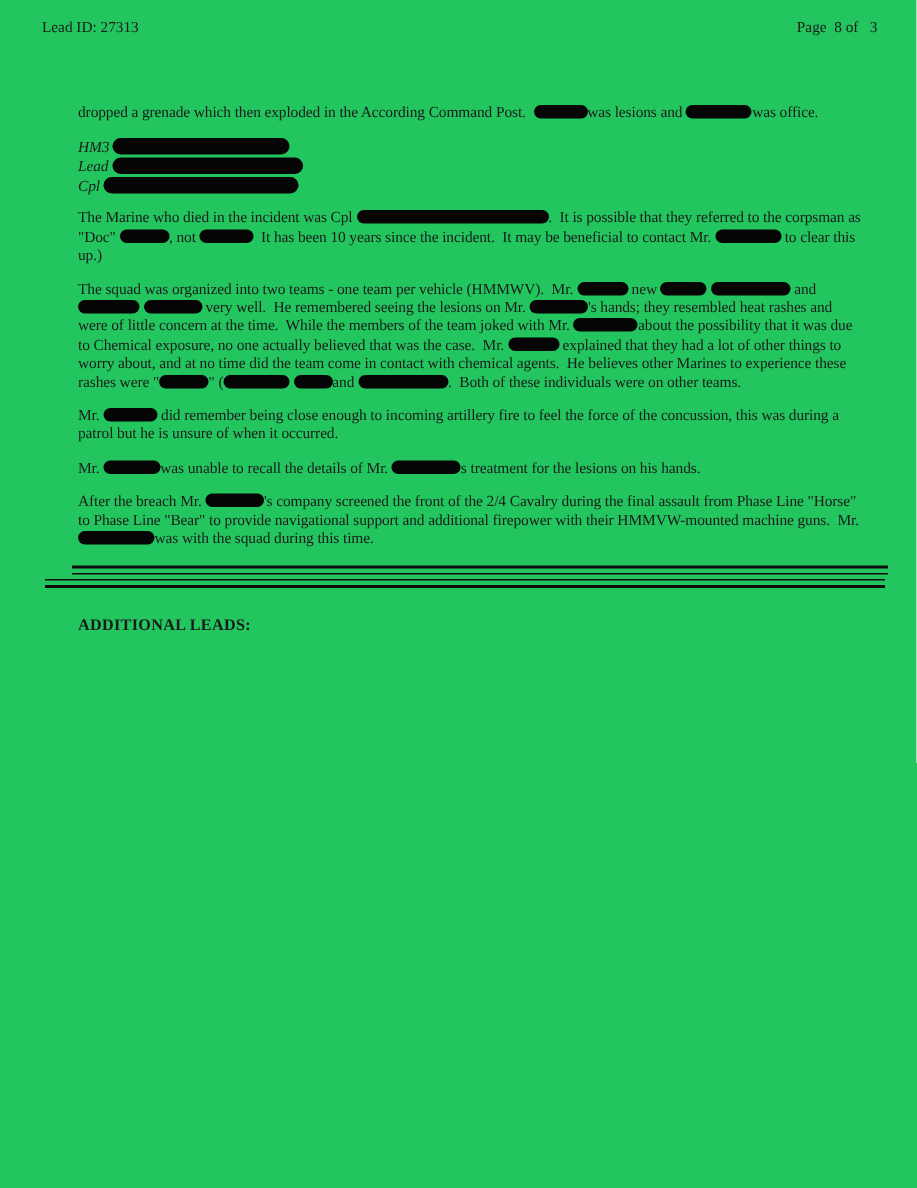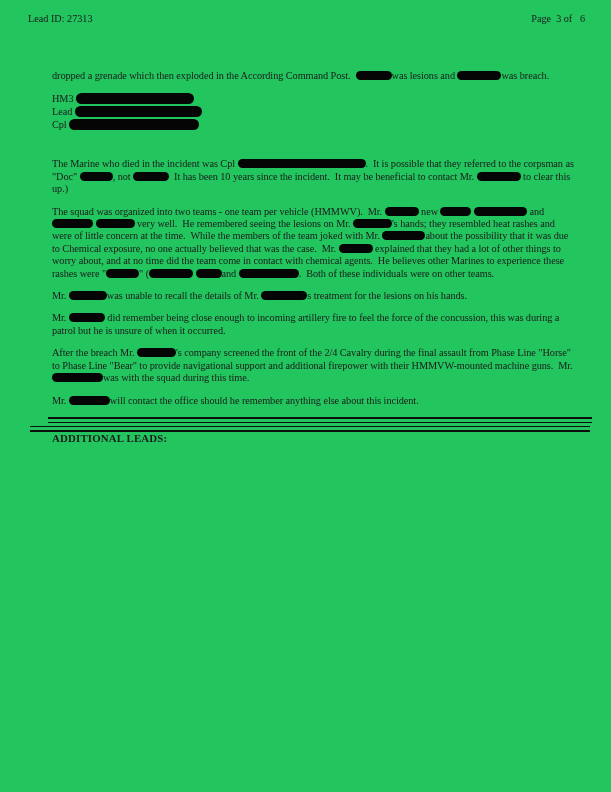--- a/index.html
+++ b/index.html
@@ -38,21 +38,22 @@
     font-size: 10.3px;
     line-height: 12.4px;
     letter-spacing: -0.08px;
   }
   p.para {
     margin: 0 0 10px 0;
     white-space: pre-wrap;
   }
   p.para.list {
     line-height: 13px;
-    margin-bottom: 27px;
+    margin-bottom: 9px;
+    font-style: italic;
   }
   .redact {
     display: inline-block;
     background: var(--redact, #050505);
     height: 9px;
     border-radius: 4.5px;
     vertical-align: -1px;
   }
   .redact.tall {
     height: 11px;
@@ -71,43 +72,42 @@
   }
   .sep-2 {
     height: 3px;
     margin-top: 3.5px;
     margin-left: -22px;
     width: 560px;
     border-top: 1px solid #0d0d0d;
     border-bottom: 2.5px solid #0d0d0d;
   }
   .section-title {
-    margin-top: 0;
+    margin-top: 19px;
     font-weight: bold;
     font-size: 10.8px;
     letter-spacing: 0.2px;
   }
 </style>
 </head>
 <body>
 
 <div class="page">
   <div class="hdr-left">Lead ID: 27313</div>
-  <div class="hdr-right">Page  3 of   6</div>
+  <div class="hdr-right">Page  8 of   3</div>
 
   <div class="body">
     <div id="paragraph-list">
-        <p class="para"><span>dropped a grenade which then exploded in the According Command Post.  </span><span class="redact" style="width: 36px;"></span><span>was lesions and </span><span class="redact" style="width: 44px;"></span><span>was breach.</span></p>
+        <p class="para"><span>dropped a grenade which then exploded in the According Command Post.  </span><span class="redact" style="width: 36px;"></span><span>was lesions and </span><span class="redact" style="width: 44px;"></span><span>was office.</span></p>
         <p class="para list"><span>HM3 </span><span class="redact tall" style="width: 118px;"></span><br><span>Lead </span><span class="redact tall" style="width: 127px;"></span><br><span>Cpl </span><span class="redact tall" style="width: 130px;"></span></p>
         <p class="para"><span>The Marine who died in the incident was Cpl </span><span class="redact" style="width: 128px;"></span><span>.  It is possible that they referred to the corpsman as "Doc" </span><span class="redact" style="width: 33px;"></span><span>, not </span><span class="redact" style="width: 36px;"></span><span>  It has been 10 years since the incident.  It may be beneficial to contact Mr. </span><span class="redact" style="width: 44px;"></span><span> to clear this up.)</span></p>
         <p class="para"><span>The squad was organized into two teams - one team per vehicle (HMMWV).  Mr. </span><span class="redact" style="width: 34px;"></span><span> new </span><span class="redact" style="width: 31px;"></span><span> </span><span class="redact" style="width: 53px;"></span><span> and </span><span class="redact" style="width: 41px;"></span><span> </span><span class="redact" style="width: 39px;"></span><span> very well.  He remembered seeing the lesions on Mr. </span><span class="redact" style="width: 39px;"></span><span>'s hands; they resembled heat rashes and were of little concern at the time.  While the members of the team joked with Mr. </span><span class="redact" style="width: 43px;"></span><span>about the possibility that it was due to Chemical exposure, no one actually believed that was the case.  Mr. </span><span class="redact" style="width: 34px;"></span><span> explained that they had a lot of other things to worry about, and at no time did the team come in contact with chemical agents.  He believes other Marines to experience these rashes were "</span><span class="redact" style="width: 33px;"></span><span>" (</span><span class="redact" style="width: 44px;"></span><span> </span><span class="redact" style="width: 26px;"></span><span>and </span><span class="redact" style="width: 60px;"></span><span>.  Both of these individuals were on other teams.</span></p>
+        <p class="para"><span>Mr. </span><span class="redact" style="width: 36px;"></span><span> did remember being close enough to incoming artillery fire to feel the force of the concussion, this was during a patrol but he is unsure of when it occurred.</span></p>
         <p class="para"><span>Mr. </span><span class="redact" style="width: 38px;"></span><span>was unable to recall the details of Mr. </span><span class="redact" style="width: 46px;"></span><span>s treatment for the lesions on his hands.</span></p>
-        <p class="para"><span>Mr. </span><span class="redact" style="width: 36px;"></span><span> did remember being close enough to incoming artillery fire to feel the force of the concussion, this was during a patrol but he is unsure of when it occurred.</span></p>
         <p class="para"><span>After the breach Mr. </span><span class="redact" style="width: 39px;"></span><span>'s company screened the front of the 2/4 Cavalry during the final assault from Phase Line "Horse" to Phase Line "Bear" to provide navigational support and additional firepower with their HMMVW-mounted machine guns.  Mr. </span><span class="redact" style="width: 51px;"></span><span>was with the squad during this time.</span></p>
-        <p class="para"><span>Mr. </span><span class="redact" style="width: 41px;"></span><span>will contact the office should he remember anything else about this incident.</span></p>
       </div>
 
     <div class="sep">
       <div class="sep-1"></div>
       <div class="sep-2"></div>
     </div>
 
     <div class="section-title">ADDITIONAL LEADS:</div>
   </div>
 </div>

